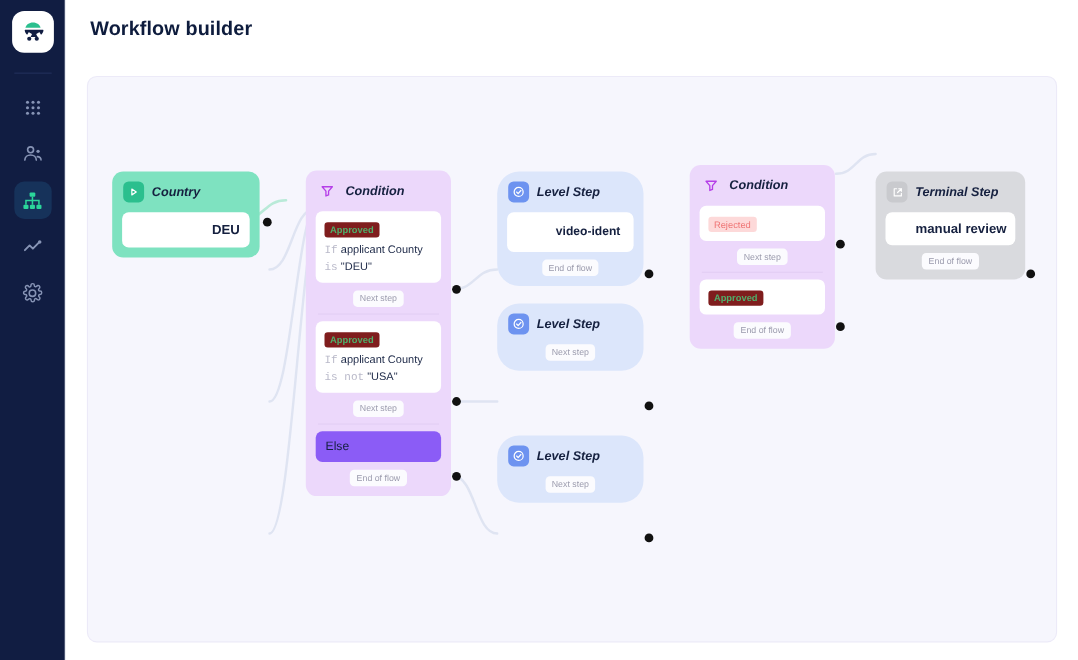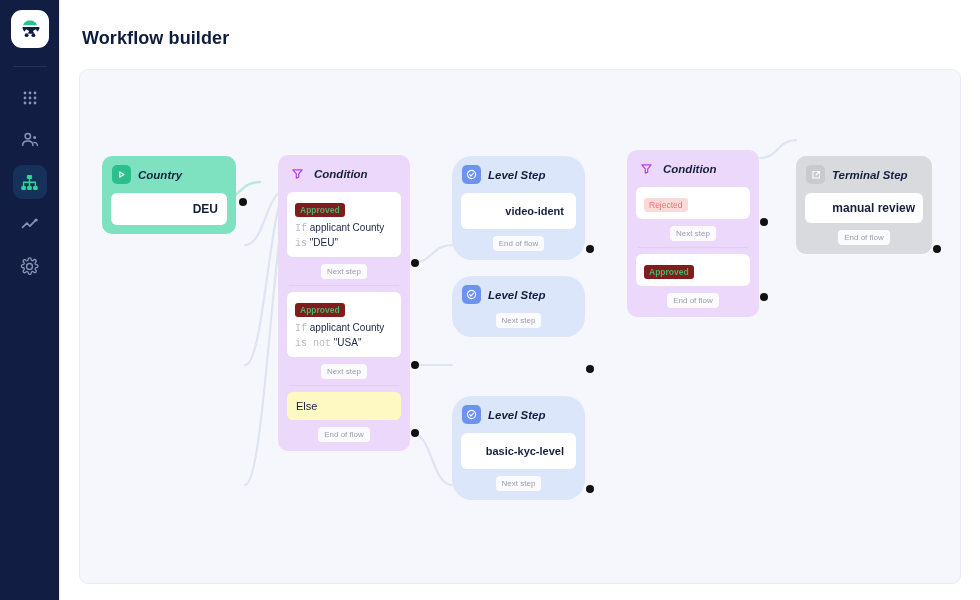--- a/index.html
+++ b/index.html
@@ -40,21 +40,21 @@
   .nav-item.active { background: #16325a; }
   .nav-item svg { display: block; }
 
   
   .main {
     flex: 1 1 auto; position: relative;
     background: #ffffff;
     border-left: 1px solid #e9ecf3;
   }
   .page-title {
-    position: absolute; left: 22px; top: 28px;
+    position: absolute; left: 22px; top: 16px;
     font-size: 18px; font-weight: bold; color: #0e1c3d;
     letter-spacing: 0.1px;
   }
 
   
   .canvas {
     position: absolute;
     left: 19px; top: 69px;
     width: 882px; height: 515px;
     background: #f6f6fd;
@@ -113,21 +113,21 @@
   .tag {
     display: inline-block; font-size: 8.5px; border-radius: 3px;
     padding: 2px 5px; font-weight: normal;
   }
   .tag-approved { background: #7f1d1d; color: #4fae6a; font-weight: bold; }
   .tag-rejected { background: #fdd9d9; color: #ef7676; }
   .rule-text { font-size: 10px; color: #1b2746; line-height: 1.35; margin-top: 4px; }
   .rule-text .kw { color: #b9b9c9; font-family: Liberation Mono, monospace; }
   .cond-sep { height: 1px; background: #e2cdf3; margin: 6px 2px; }
   .else-box {
-    background: #fef9c3; border-radius: 6px;
+    background: #8b5cf6; border-radius: 6px;
     padding: 8px 9px; font-size: 11px; color: #15203f;
   }
 
   
   .node-level { background: #dce6fb; border-radius: 20px; }
   .node-level .node-icon { background: #6d93f0; }
   .node-level .field { padding: 12px; }
 
   
   .node-term { background: #d9dade; }
@@ -341,21 +341,20 @@
       <div class="node node-level" style="left:372px; top:326px; width:133px;">
         <div class="node-head">
           <div class="node-icon">
             <svg width="13" height="13" viewBox="0 0 14 14">
               <circle cx="7" cy="7" r="4.4" fill="none" stroke="#ffffff" stroke-width="1.2"></circle>
               <path d="M5 7.1l1.5 1.5L9.2 5.6" fill="none" stroke="#ffffff" stroke-width="1.2" stroke-linecap="round" stroke-linejoin="round"></path>
             </svg>
           </div>
           <div class="node-title">Level Step</div>
         </div>
-        <div class="field">basic-kyc-level</div>
         <div class="badge-row">
           <span class="badge">Next step</span>
         </div>
         <div class="port" style="left:134px; top:89px;"></div>
       </div>
 
       <div class="node node-cond" style="left:547px; top:80px; width:132px;">
         <div class="node-head">
           <div class="node-icon">
             <svg width="13" height="13" viewBox="0 0 14 14">

